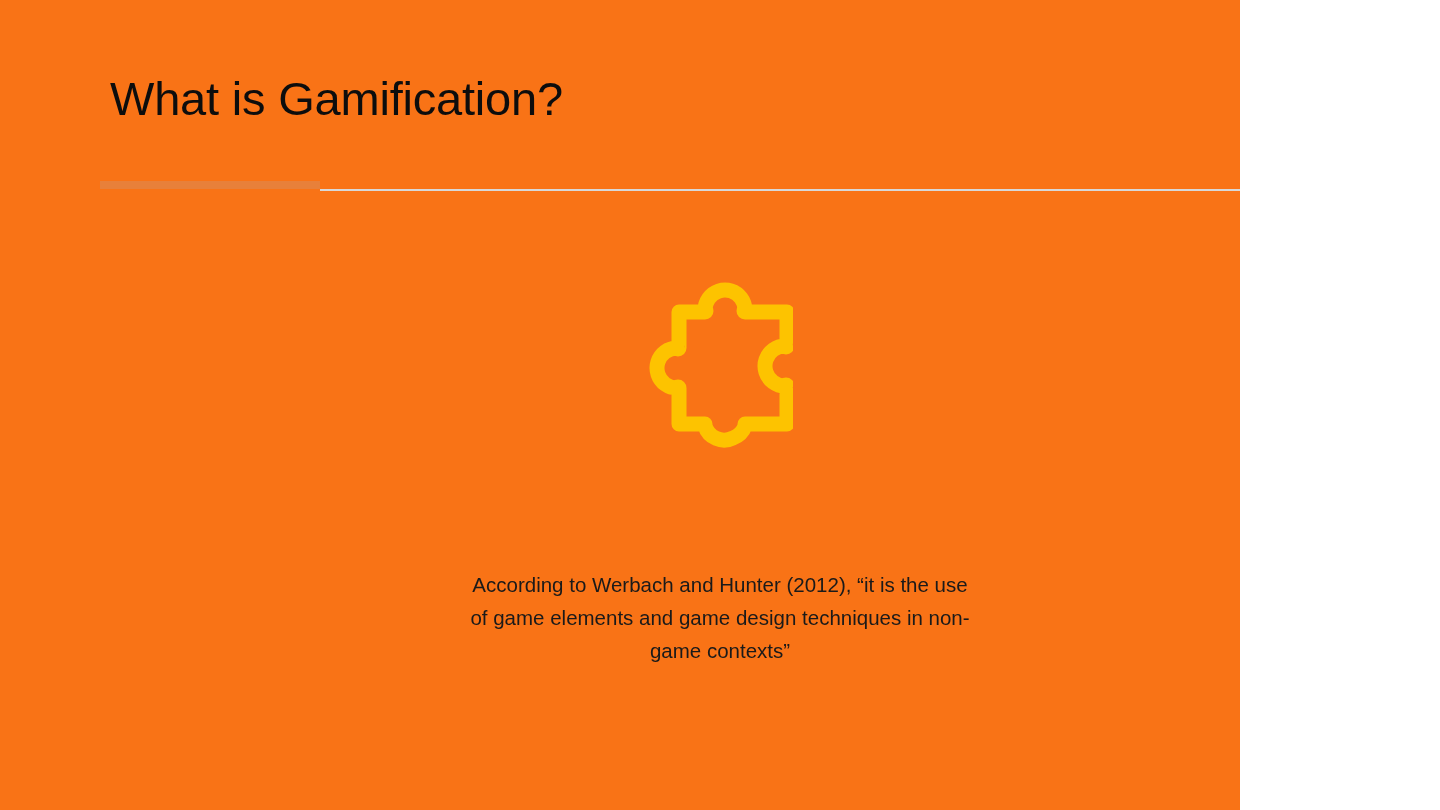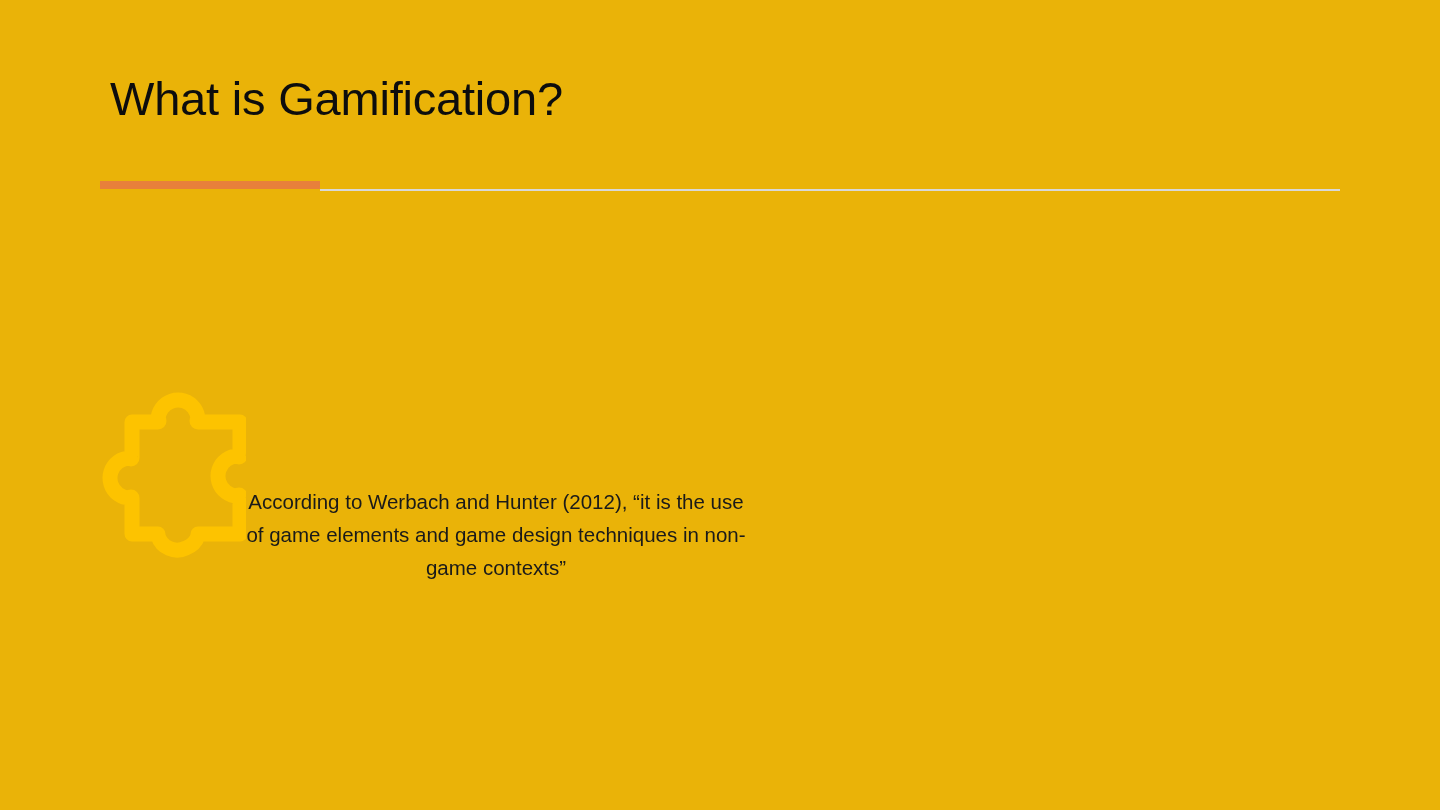--- a/index.html
+++ b/index.html
@@ -7,23 +7,23 @@
     margin: 0;
     padding: 0;
     background: #ffffff;
   }
   body {
     font-family: "Liberation Sans", "DejaVu Sans", sans-serif;
     -webkit-font-smoothing: antialiased;
   }
   .slide {
     position: relative;
-    width: 1440px;
+    width: 1240px;
     height: 810px;
-    background: #eab308;
+    background: #f97316;
     overflow: hidden;
   }
 
   
   .slide-title {
     position: absolute;
     left: 110px;
     top: 72px;
     width: 1200px;
     font-size: 47px;
@@ -65,21 +65,21 @@
     left: 100px;
     top: 280px;
     width: 1240px;
     height: 430px;
     display: flex;
     flex-direction: row;
   }
   .column {
     flex: 1 1 0;
     display: flex;
-    flex-direction: row;
+    flex-direction: column;
     align-items: center;
   }
   .icon-wrap {
     height: 210px;
     display: flex;
     align-items: flex-start;
     justify-content: center;
   }
   .col-body {
     font-size: 20.5px;

